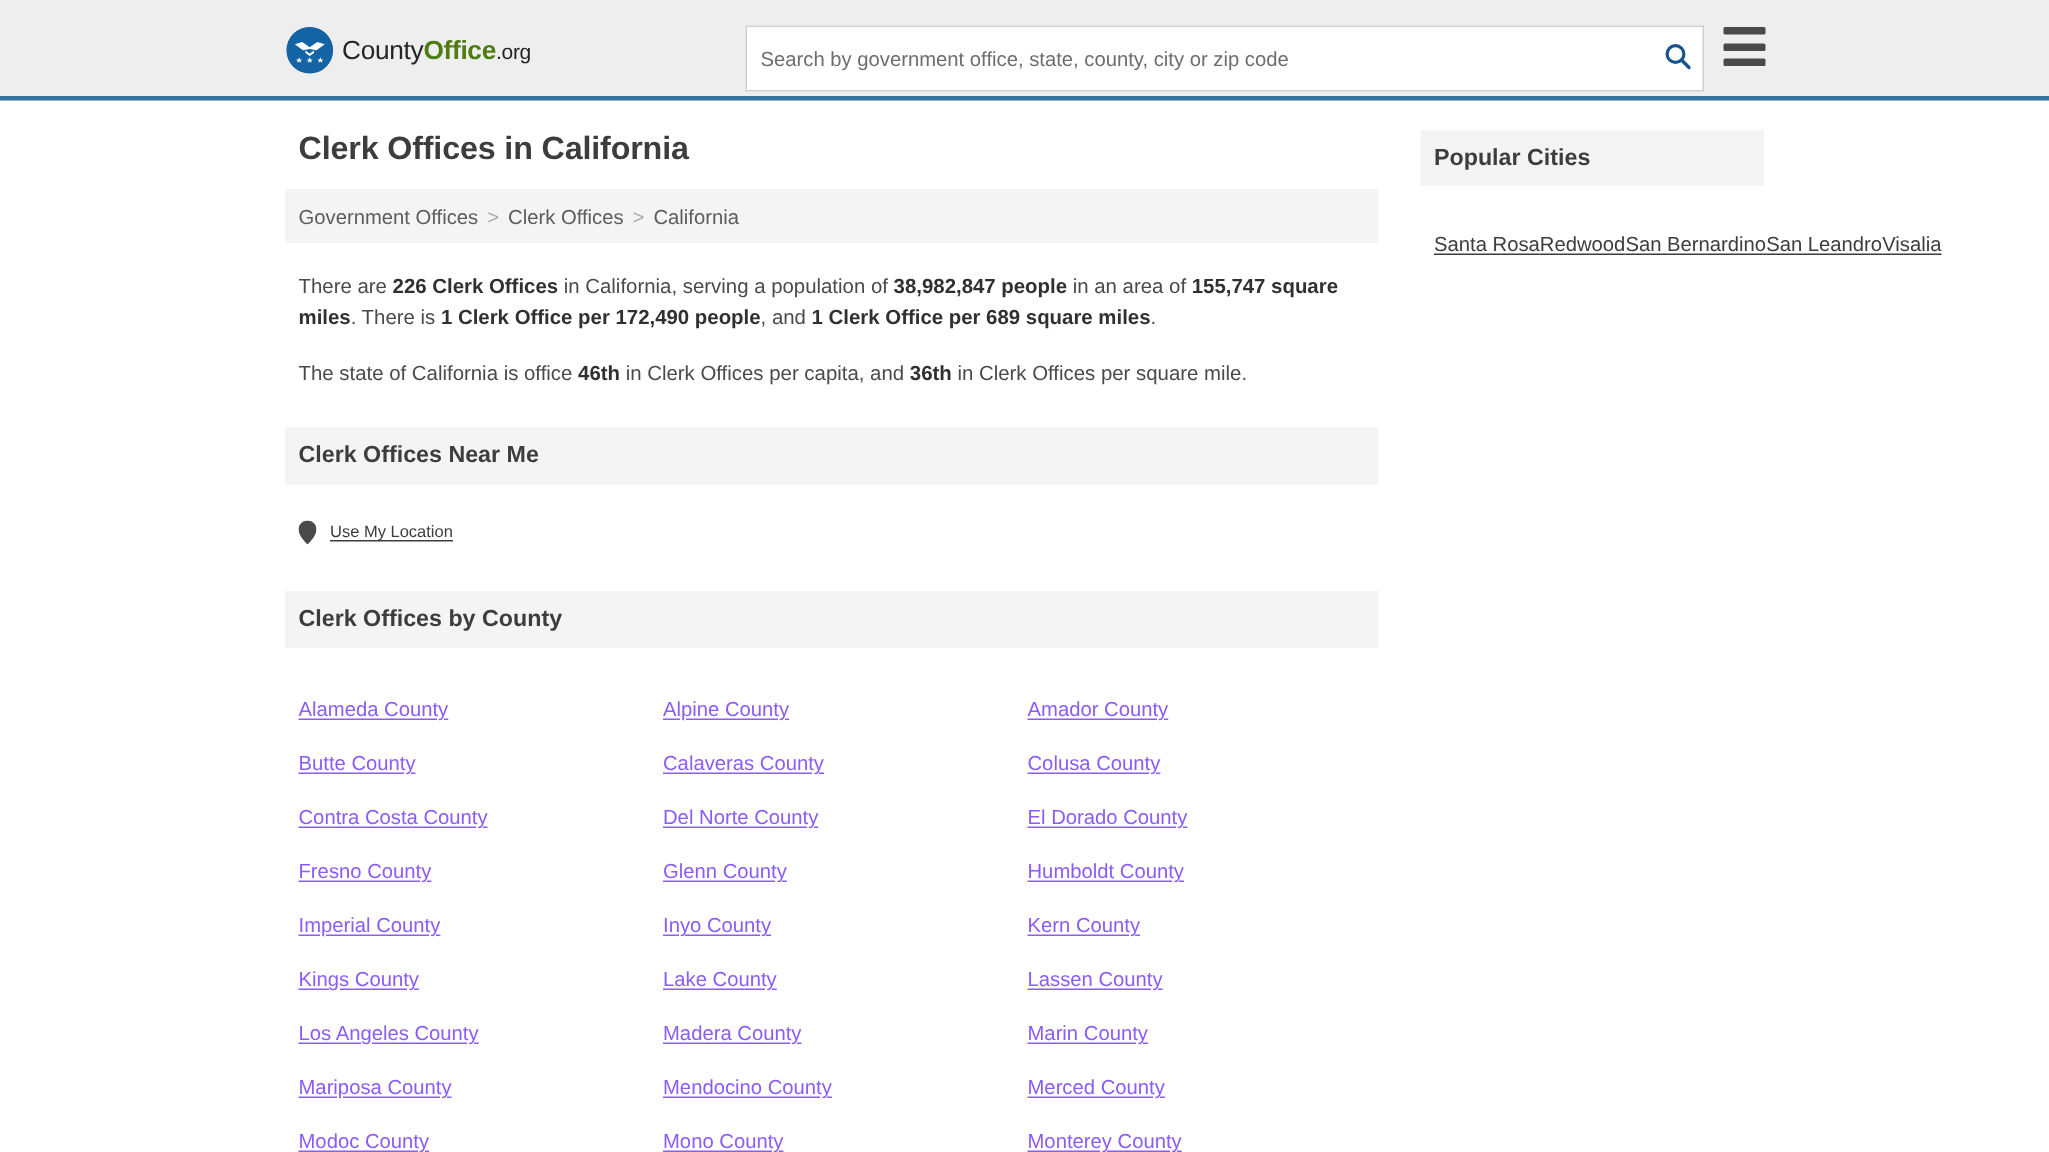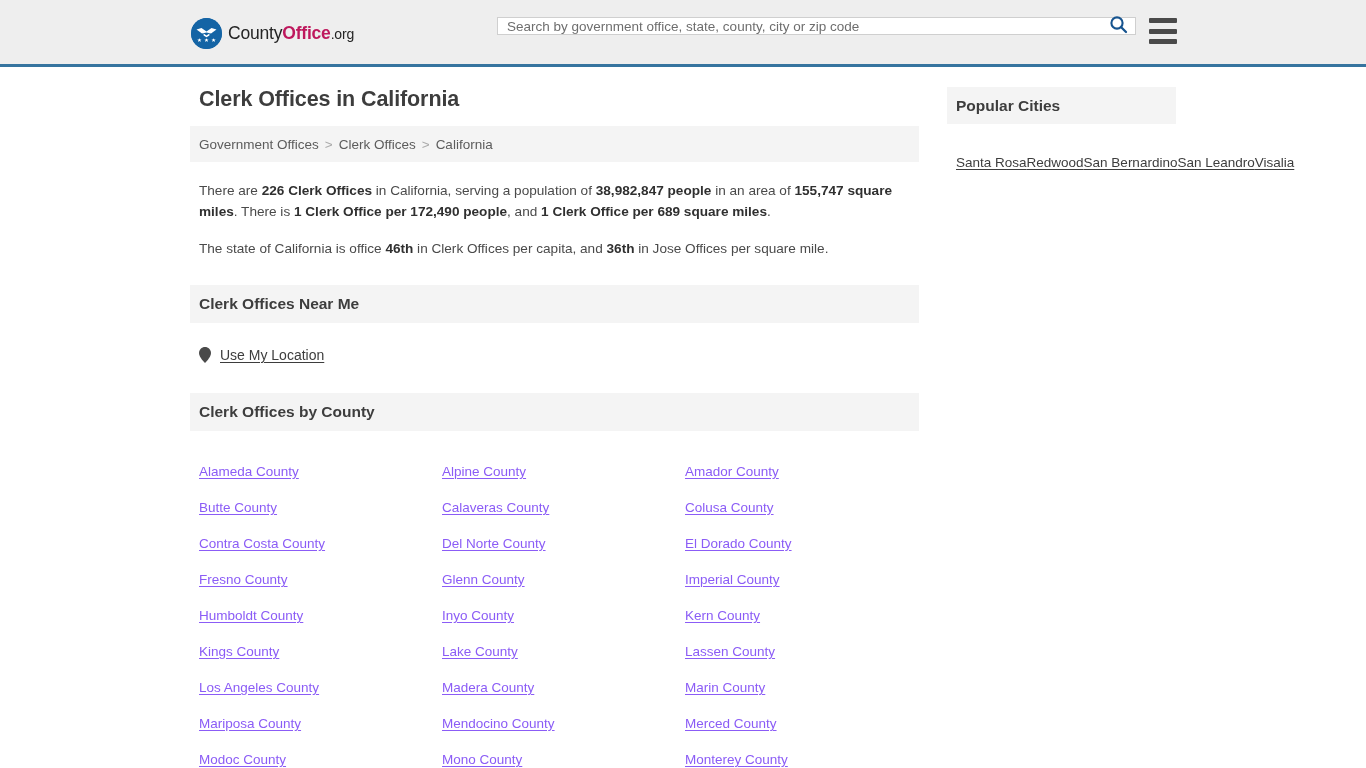--- a/index.html
+++ b/index.html
@@ -43,29 +43,29 @@
     overflow: hidden;
   }
   .logo-mark svg { display:block; width:31px; height:31px; }
   .logo-text {
     font-size: 17.5px;
     letter-spacing: -0.2px;
     white-space: nowrap;
     line-height: 1;
   }
   .logo-text .t-county { color: #242424; }
-  .logo-text .t-office { color: #be185d; font-weight: 700; }
+  .logo-text .t-office { color: #4d7c0f; font-weight: 700; }
   .logo-text .t-org { color: #242424; font-size: 14px; }
 
   .search-wrap {
     position: absolute;
     left: 497px;
     top: 17px;
     width: 639px;
-    height: 18px;
+    height: 44px;
     background: #ffffff;
     border: 1px solid #cfcfcf;
     display: flex;
     align-items: center;
   }
   .search-input {
     flex: 1 1 auto;
     height: 28px;
     border: 0;
     outline: none;
@@ -180,21 +180,21 @@
     padding: 24px 9px 0 9px;
   }
   .use-location {
     display: inline-flex;
     align-items: center;
     gap: 9px;
     text-decoration: none;
   }
   .pin-icon { width: 12px; height: 16px; display: block; flex: 0 0 auto; }
   .use-location .lbl {
-    font-size: 14px;
+    font-size: 11px;
     color: #3d3d3d;
     text-decoration: underline;
     text-underline-offset: 2px;
   }
 
   .county-grid {
     display: grid;
     grid-template-columns: 243px 243px 243px;
     padding: 23px 9px 0 9px;
     row-gap: 0;
@@ -289,21 +289,21 @@
       <nav class="breadcrumb">
         <a href="#">Government Offices</a>
         <span class="sep">&gt;</span>
         <a href="#">Clerk Offices</a>
         <span class="sep">&gt;</span>
         <span class="current">California</span>
       </nav>
 
       <div class="intro">
         <p><span>There are </span><b>226 Clerk Offices</b><span> in California, serving a population of </span><b>38,982,847 people</b><span> in an area of </span><b>155,747 square miles</b><span>. There is </span><b>1 Clerk Office per 172,490 people</b><span>, and </span><b>1 Clerk Office per 689 square miles</b><span>.</span></p>
-        <p><span>The state of California is office </span><b>46th</b><span> in Clerk Offices per capita, and </span><b>36th</b><span> in Jose Offices per square mile.</span></p>
+        <p><span>The state of California is office </span><b>46th</b><span> in Clerk Offices per capita, and </span><b>36th</b><span> in Clerk Offices per square mile.</span></p>
       </div>
 
       <div class="section-head">
         <h2>Clerk Offices Near Me</h2>
       </div>
 
       <div class="near-me-body">
         <a class="use-location" href="#">
           <span class="pin-icon">
             <svg width="12" height="16" viewBox="0 0 12 16" xmlns="http://www.w3.org/2000/svg">
@@ -323,22 +323,22 @@
           <a href="#">Alpine County</a>
           <a href="#">Amador County</a>
           <a href="#">Butte County</a>
           <a href="#">Calaveras County</a>
           <a href="#">Colusa County</a>
           <a href="#">Contra Costa County</a>
           <a href="#">Del Norte County</a>
           <a href="#">El Dorado County</a>
           <a href="#">Fresno County</a>
           <a href="#">Glenn County</a>
+          <a href="#">Humboldt County</a>
           <a href="#">Imperial County</a>
-          <a href="#">Humboldt County</a>
           <a href="#">Inyo County</a>
           <a href="#">Kern County</a>
           <a href="#">Kings County</a>
           <a href="#">Lake County</a>
           <a href="#">Lassen County</a>
           <a href="#">Los Angeles County</a>
           <a href="#">Madera County</a>
           <a href="#">Marin County</a>
           <a href="#">Mariposa County</a>
           <a href="#">Mendocino County</a>

